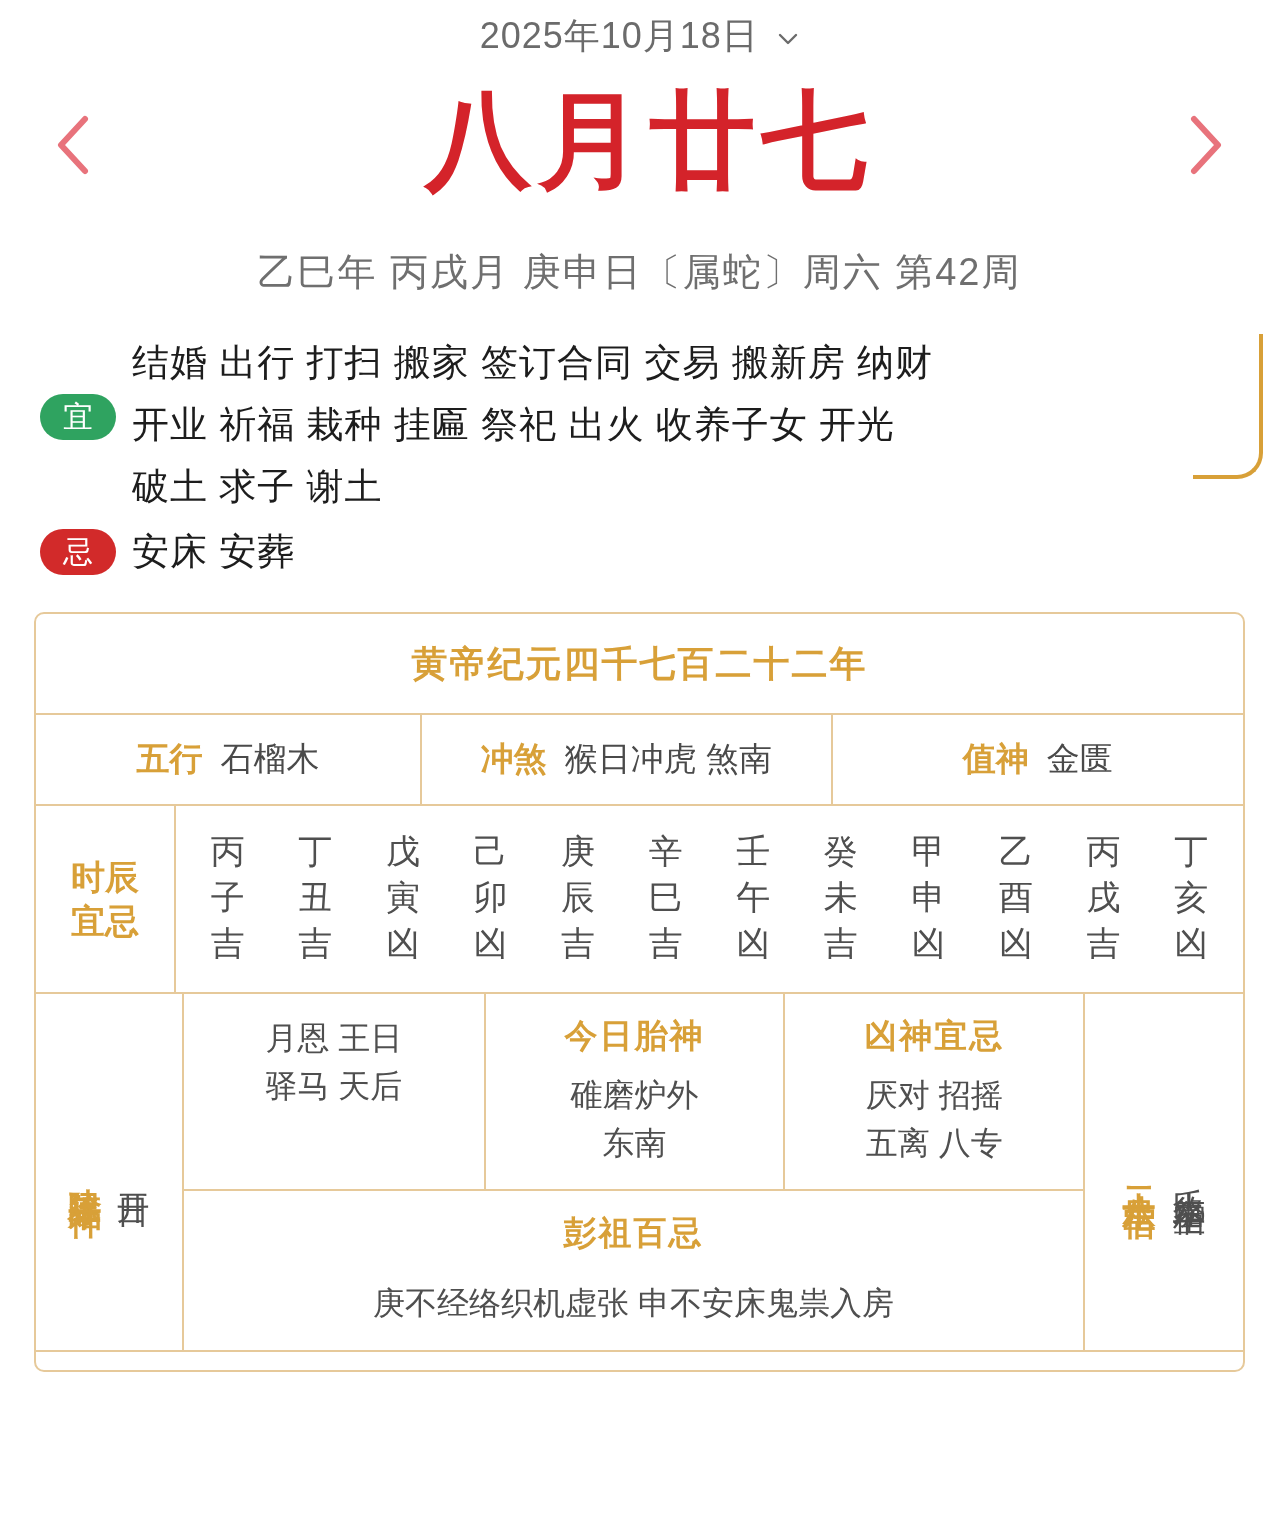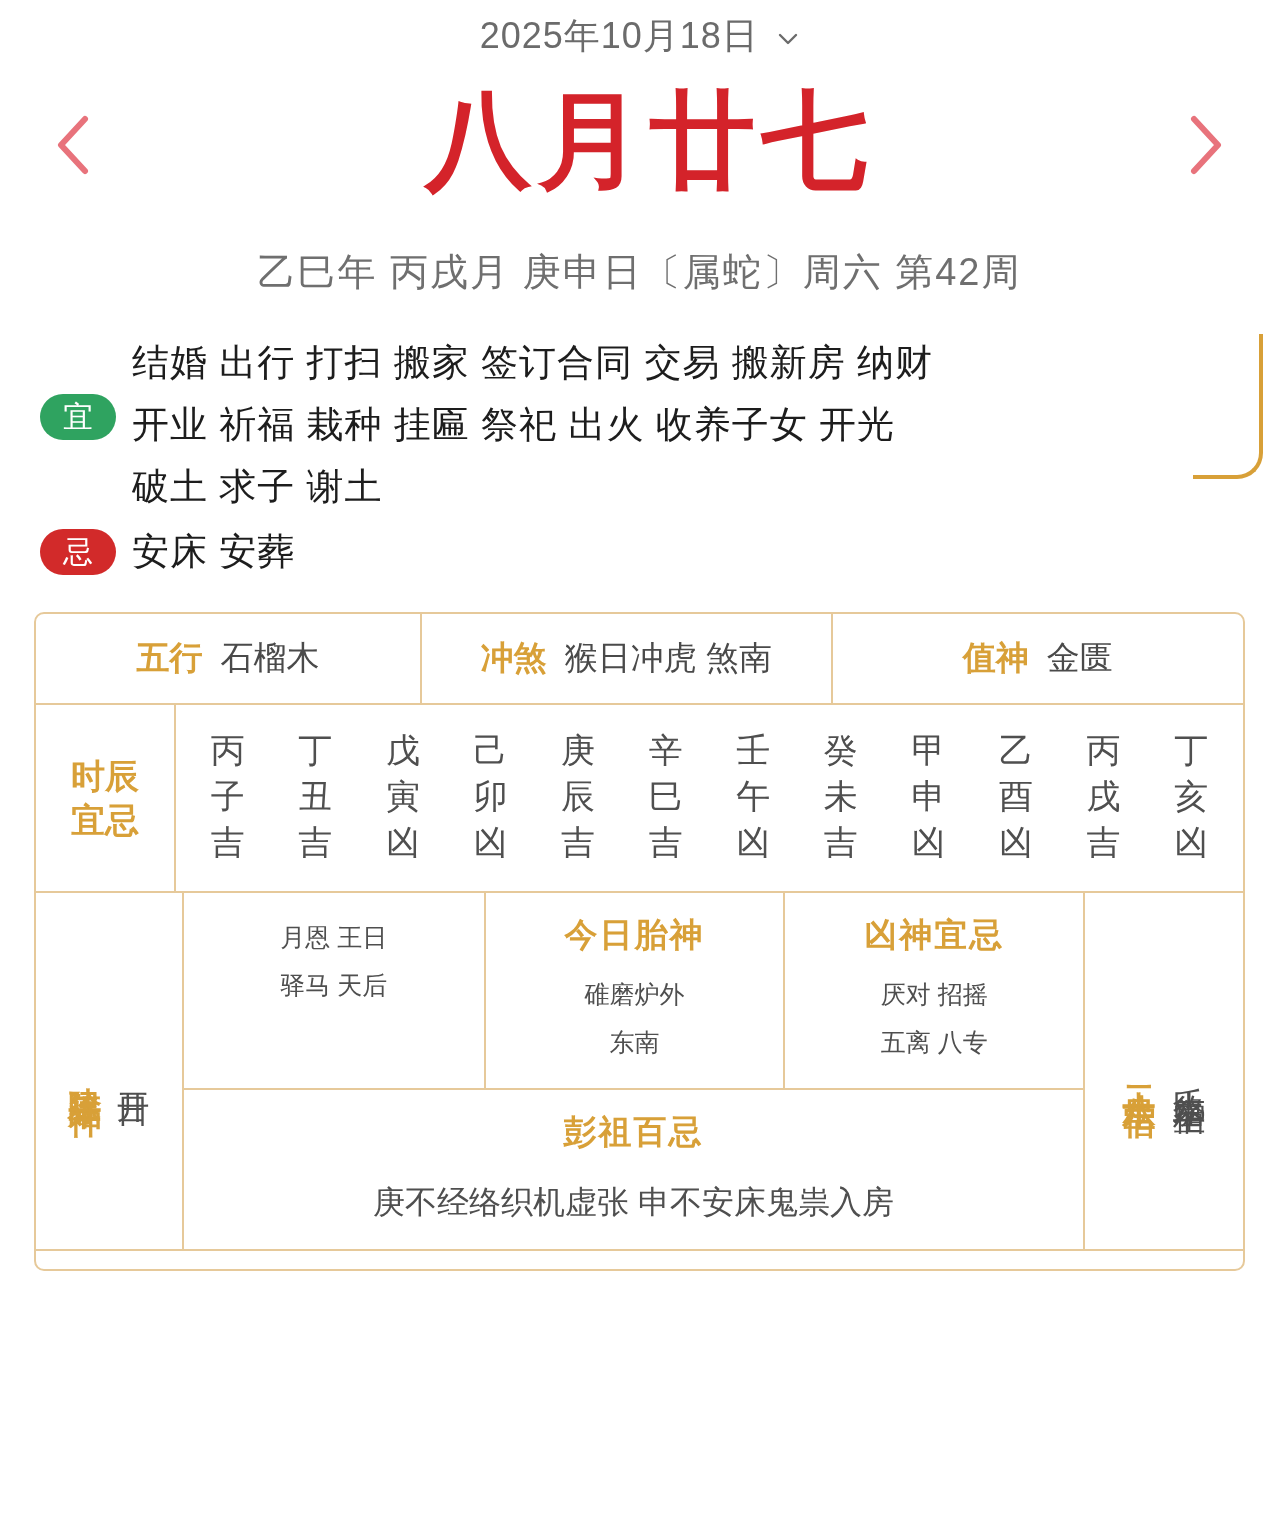--- a/index.html
+++ b/index.html
@@ -226,21 +226,21 @@
   }
   .mid-box + .mid-box { border-left: 2px solid #e6c99a; }
   .mid-box .bx-title {
     font-size: 33px;
     color: #d8a038;
     font-weight: 700;
     margin-bottom: 12px;
     letter-spacing: 2px;
   }
   .mid-box .bx-line {
-    font-size: 25px;
+    font-size: 32px;
     color: #4f4f4f;
     line-height: 48px;
   }
   .mid-bottom { padding: 20px 10px 24px 10px; text-align: center; }
   .mid-bottom .bx-title {
     font-size: 33px;
     color: #d8a038;
     font-weight: 700;
     margin-bottom: 24px;
     letter-spacing: 2px;
@@ -307,20 +307,21 @@
       <div class="yiji-badge badge-ji">忌</div>
     </div>
     <div class="yiji-items">
       <span class="ln">安床 安葬</span>
     </div>
   </div>
 </div>
 
 <div class="card">
 
+  <div class="card-title">黄帝纪元四千七百二十二年</div>
 
   <div class="row-3">
     <div class="cell c1">
       <span class="lbl">五行</span>
       <span>石榴木</span>
     </div>
     <div class="cell c2">
       <span class="lbl">冲煞</span>
       <span>猴日冲虎 煞南</span>
     </div>

